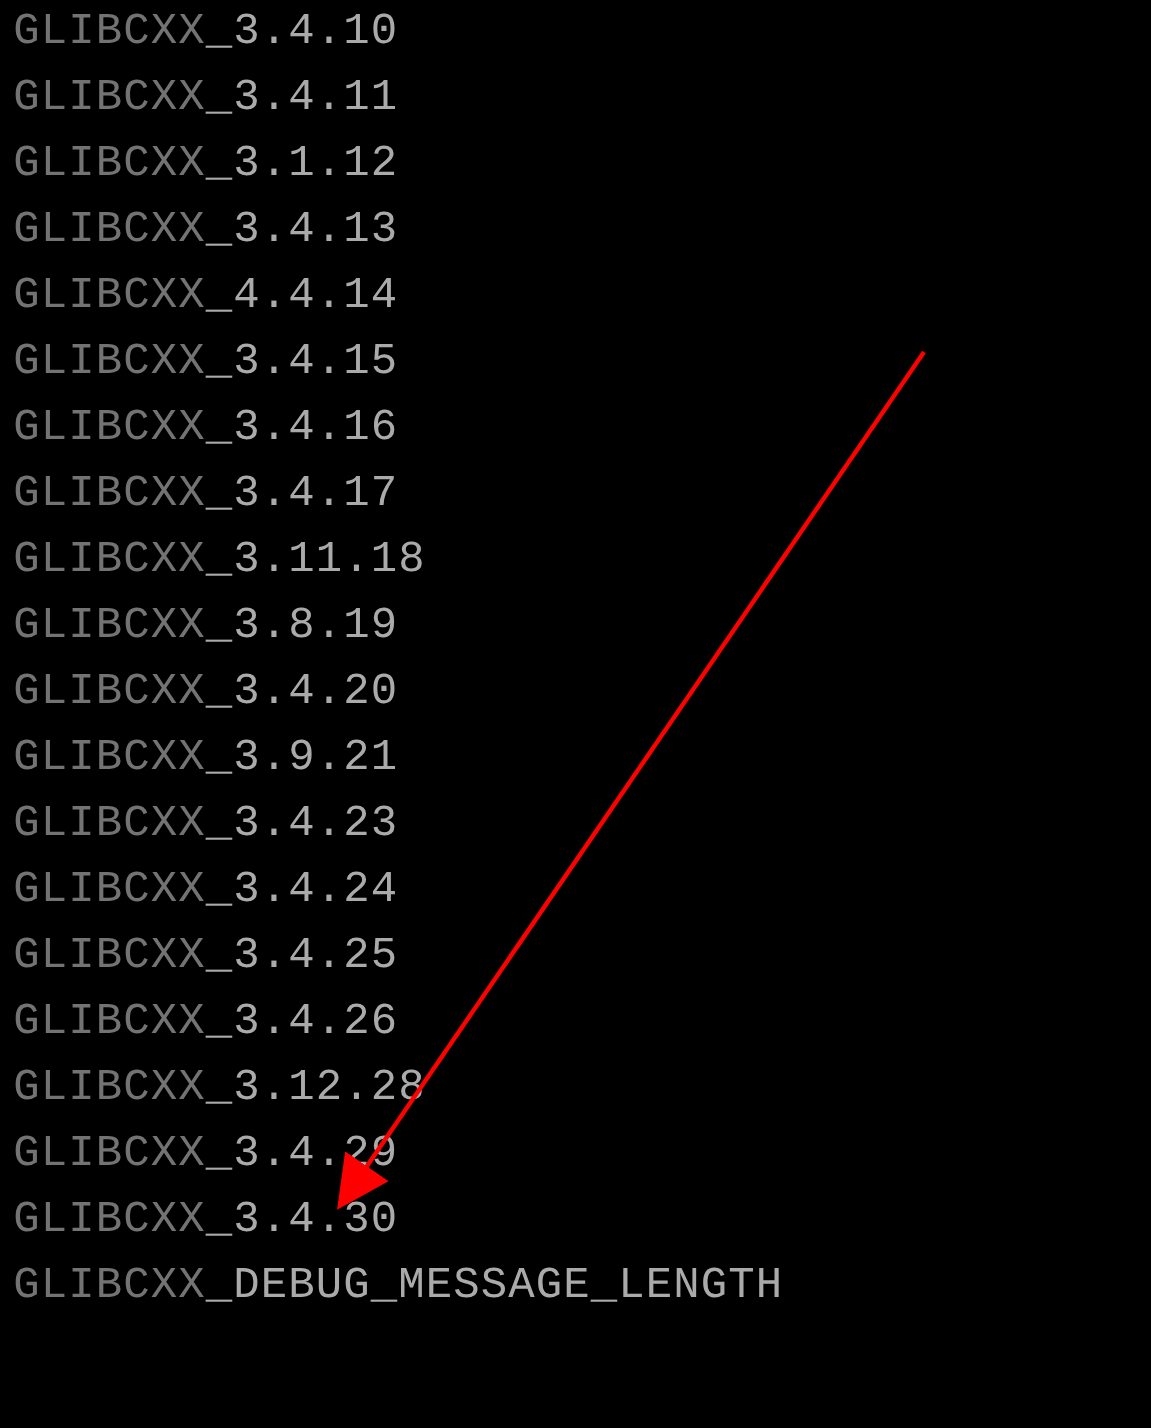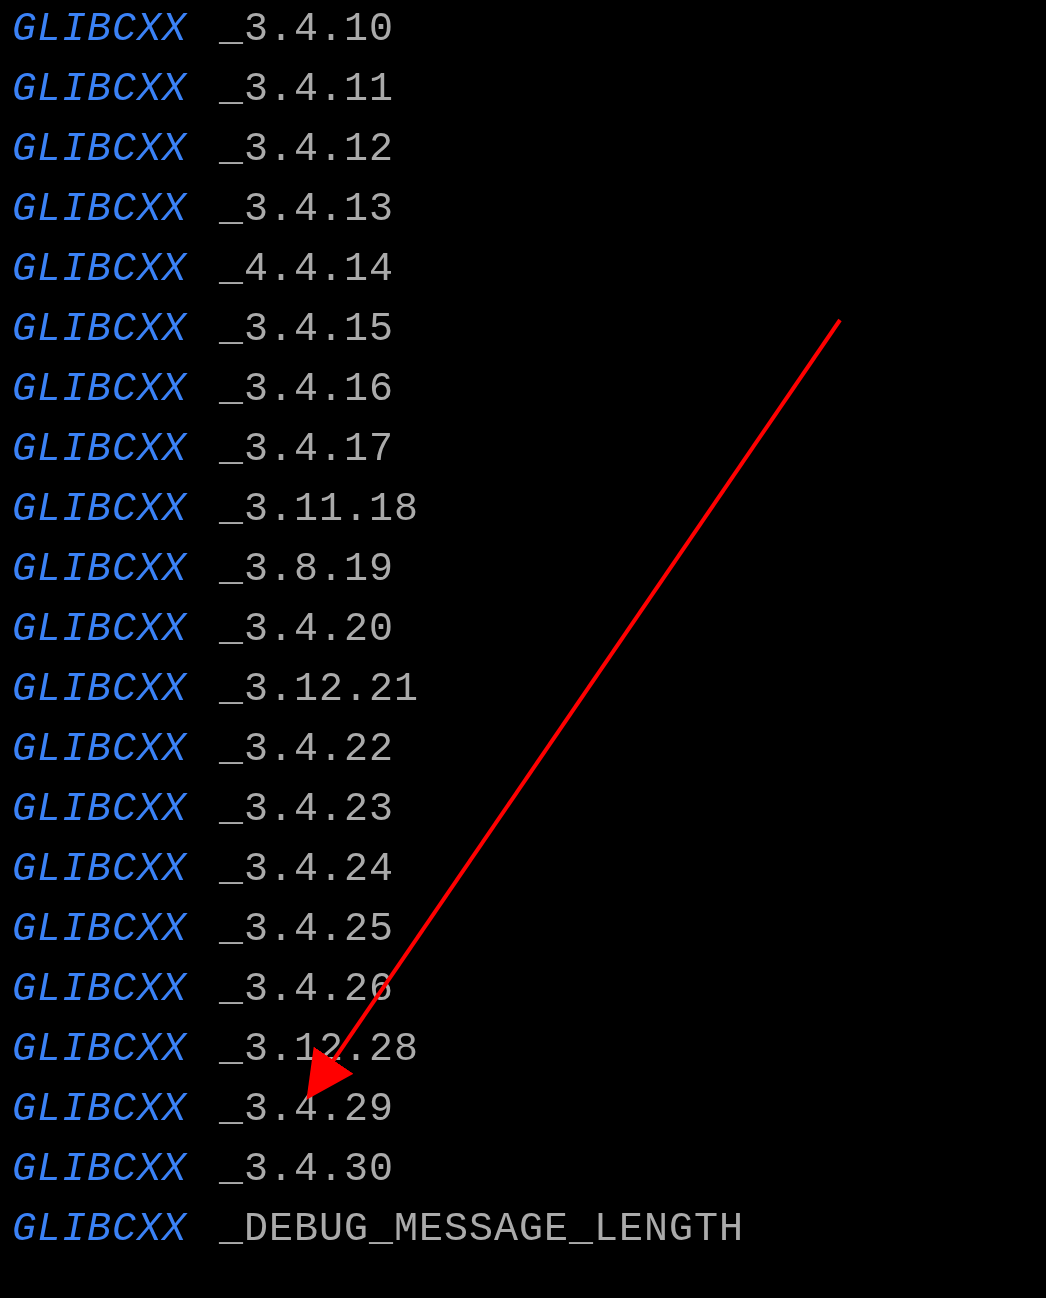--- a/index.html
+++ b/index.html
@@ -16,51 +16,48 @@
       width: 1046px;
       height: 1298px;
       overflow: hidden;
       position: relative;
     }
     .terminal-line {
       white-space: pre;
       letter-spacing: 1px;
     }
     .highlight {
-      color: #3b82f6;
-      font-style: italic;
+      color: #737373;
     }
     .normal {
       color: #aaaaaa;
-      margin-left: 32px;
     }
     .arrow-overlay {
       position: absolute;
       top: 0;
       left: 0;
       pointer-events: none;
     }
   </style>
 </head>
 <body>
 
 <div id="terminal-container">
     <div class="terminal-line"><span class="highlight">GLIBCXX</span><span class="normal">_3.4.10</span></div>
     <div class="terminal-line"><span class="highlight">GLIBCXX</span><span class="normal">_3.4.11</span></div>
-    <div class="terminal-line"><span class="highlight">GLIBCXX</span><span class="normal">_3.4.12</span></div>
+    <div class="terminal-line"><span class="highlight">GLIBCXX</span><span class="normal">_3.1.12</span></div>
     <div class="terminal-line"><span class="highlight">GLIBCXX</span><span class="normal">_3.4.13</span></div>
     <div class="terminal-line"><span class="highlight">GLIBCXX</span><span class="normal">_4.4.14</span></div>
     <div class="terminal-line"><span class="highlight">GLIBCXX</span><span class="normal">_3.4.15</span></div>
     <div class="terminal-line"><span class="highlight">GLIBCXX</span><span class="normal">_3.4.16</span></div>
     <div class="terminal-line"><span class="highlight">GLIBCXX</span><span class="normal">_3.4.17</span></div>
     <div class="terminal-line"><span class="highlight">GLIBCXX</span><span class="normal">_3.11.18</span></div>
     <div class="terminal-line"><span class="highlight">GLIBCXX</span><span class="normal">_3.8.19</span></div>
     <div class="terminal-line"><span class="highlight">GLIBCXX</span><span class="normal">_3.4.20</span></div>
-    <div class="terminal-line"><span class="highlight">GLIBCXX</span><span class="normal">_3.12.21</span></div>
-    <div class="terminal-line"><span class="highlight">GLIBCXX</span><span class="normal">_3.4.22</span></div>
+    <div class="terminal-line"><span class="highlight">GLIBCXX</span><span class="normal">_3.9.21</span></div>
     <div class="terminal-line"><span class="highlight">GLIBCXX</span><span class="normal">_3.4.23</span></div>
     <div class="terminal-line"><span class="highlight">GLIBCXX</span><span class="normal">_3.4.24</span></div>
     <div class="terminal-line"><span class="highlight">GLIBCXX</span><span class="normal">_3.4.25</span></div>
     <div class="terminal-line"><span class="highlight">GLIBCXX</span><span class="normal">_3.4.26</span></div>
     <div class="terminal-line"><span class="highlight">GLIBCXX</span><span class="normal">_3.12.28</span></div>
     <div class="terminal-line"><span class="highlight">GLIBCXX</span><span class="normal">_3.4.29</span></div>
     <div class="terminal-line"><span class="highlight">GLIBCXX</span><span class="normal">_3.4.30</span></div>
     <div class="terminal-line"><span class="highlight">GLIBCXX</span><span class="normal">_DEBUG_MESSAGE_LENGTH</span></div>
   </div>
 

